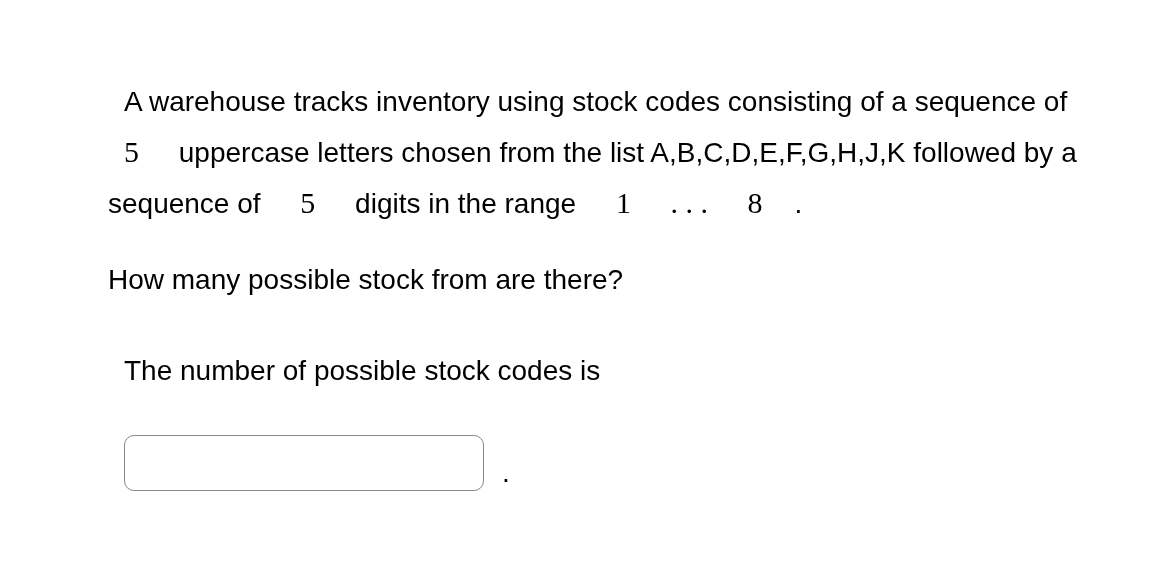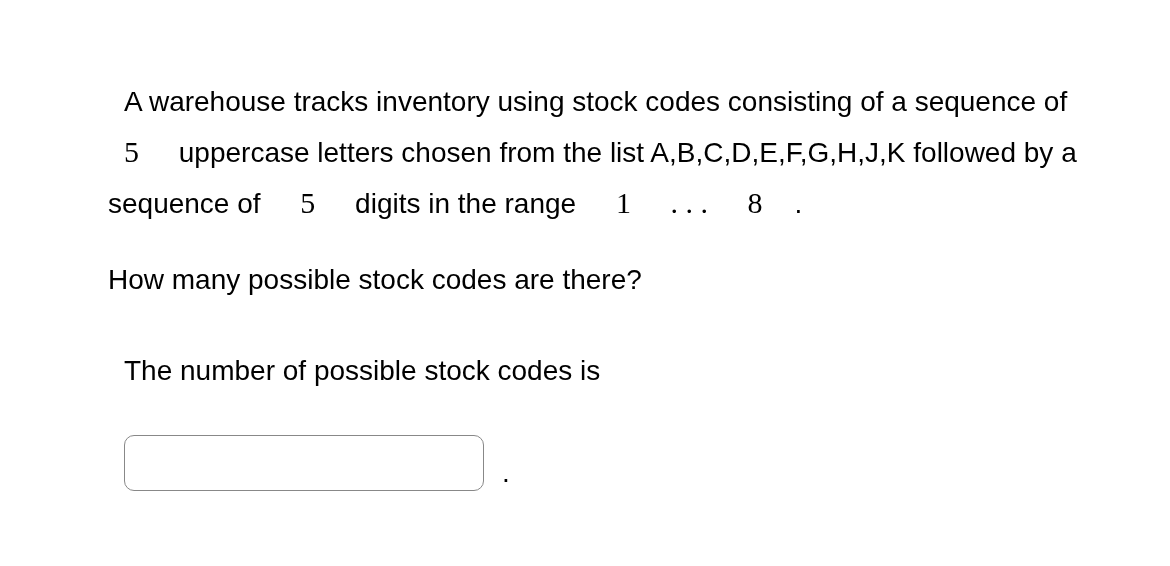--- a/index.html
+++ b/index.html
@@ -56,21 +56,21 @@
       font-size: 30px;
     }
   </style>
 </head>
 <body>
 
 <div class="paragraph">
   <span>A warehouse tracks inventory using stock codes consisting of a sequence of </span><span class="mathnum">5</span><span> uppercase letters chosen from the list A,B,C,D,E,F,G,H,J,K followed by a sequence of </span><span class="mathnum">5</span><span> digits in the range </span><span class="mathnum">1</span><span class="mathnum"> . . . </span><span class="mathnum">8</span><span>.</span>
 </div>
 
-<div class="question">How many possible stock codes are there?</div>
+<div class="question">How many possible stock from are there?</div>
 
 <div class="answer-line">
   <div class="answer-text">The number of possible stock codes is</div>
 </div>
 <div class="answer-input-wrap">
   <input type="text" class="answer-input" value="" style="">
   <span class="period">.</span>
 </div>
 
 </body></html>

